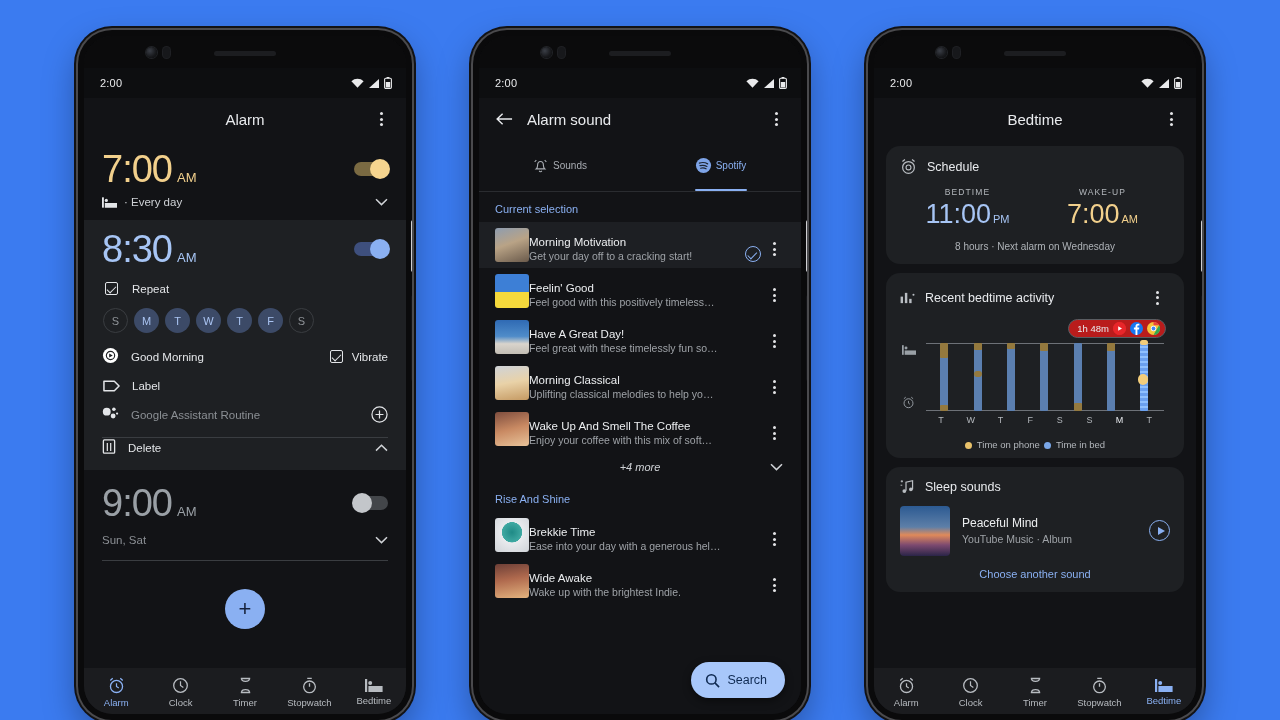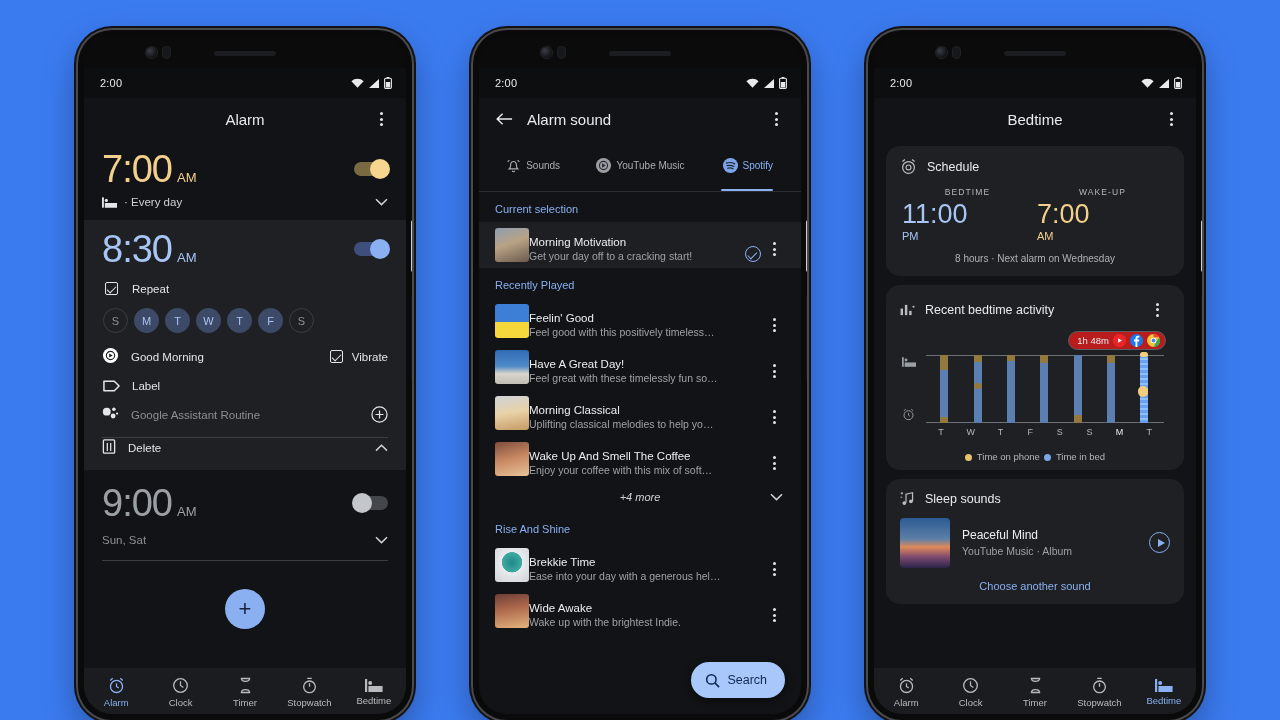--- a/index.html
+++ b/index.html
@@ -143,21 +143,21 @@
   }
 
   
   .bt-body{ flex:1; overflow:hidden; background:#121316; padding:6px 12px 0; }
   .card{ background:#1e2023; border-radius:14px; padding:12px 14px; margin-bottom:9px; }
   .card-head{ display:flex; align-items:center; gap:10px; color:#e8eaed; font-size:12.5px; }
   .card-head .ch-title{ flex:1; }
   .sched{ display:flex; margin-top:12px; }
   .sched > div{ flex:1; text-align:center; }
   .slabel{ color:#b3b7bc; font-size:8.5px; letter-spacing:1.1px; }
-  .stime{ font-size:27px; line-height:1.1; margin-top:3px; display:flex; justify-content:center; align-items:baseline;flex-direction:column; }
+  .stime{ font-size:27px; line-height:1.1; margin-top:3px; display:flex; justify-content:center; align-items:baseline; }
   .stime .sm{ font-size:11px; margin-left:2px; }
   .snote{ text-align:center; color:#aeb2b7; font-size:10px; margin-top:11px; }
 
   .chart-wrap{ position:relative; margin-top:8px; height:118px; }
   .badge{ position:absolute; top:0; right:4px; height:19px; border-radius:10px;
           border:1px solid #5a5d62; background:#b91c1c; display:flex; align-items:center; gap:4px;
           padding:0 5px 0 8px; color:#e8eaed; font-size:9.5px; z-index:3; }
   .appic{ width:13px; height:13px; border-radius:50%; display:block; }
   .plot{ position:absolute; left:26px; right:6px; top:24px; bottom:26px; }
   .topline{ position:absolute; left:0; right:0; top:0; height:1px; background:#6d7177; }
@@ -457,28 +457,20 @@
 
       <div class="tabs">
         <div class="tab">
           <svg width="17" height="17" viewBox="0 0 18 18">
               <path d="M4.4 12.6h9.2c-1.2-1-1.5-2-1.5-3.6 0-2.4-1-4.2-3.1-4.2S5.9 6.6 5.9 9c0 1.6-.3 2.6-1.5 3.6z" fill="none" stroke="#a9adb3" stroke-width="1.2"></path>
               <path d="M7.6 14.6a1.5 1.5 0 0 0 2.8 0" fill="none" stroke="#a9adb3" stroke-width="1.1"></path>
               <path d="M2.8 5.2 4.6 3.4M15.2 5.2 13.4 3.4" stroke="#a9adb3" stroke-width="1.1"></path>
             </svg>
           <span>Sounds</span>
         </div>
-        <div class="tab">
-          <svg width="17" height="17" viewBox="0 0 18 18">
-              <circle cx="9" cy="9" r="8" fill="#9a9ea4"></circle>
-              <circle cx="9" cy="9" r="4.3" fill="none" stroke="#2a2c30" stroke-width="1.2"></circle>
-              <path d="M7.5 6.6 11.3 9l-3.8 2.4z" fill="#2a2c30"></path>
-            </svg>
-          <span>YouTube Music</span>
-        </div>
         <div class="tab active">
           <svg width="17" height="17" viewBox="0 0 18 18">
               <circle cx="9" cy="9" r="8" fill="#7ea4e8"></circle>
               <path d="M4.6 6.4c3-.9 6.4-.6 8.8.9M5.3 9.2c2.5-.7 5.3-.4 7.3.8M6 11.9c2-.5 4.1-.3 5.7.6" fill="none" stroke="#1d2533" stroke-width="1.3" stroke-linecap="round"></path>
             </svg>
           <span>Spotify</span>
         </div>
       </div>
 
       <div class="list">
@@ -493,21 +485,20 @@
           <div class="check"></div>
           <div class="icon-btn">
               <span class="dots">
                 <i></i>
                 <i></i>
                 <i></i>
               </span>
             </div>
         </div>
 
-        <div class="sec-head">Recently Played</div>
 
         <div class="srow">
           <div class="art" style="background:linear-gradient(180deg,#3d7fd6 0%,#3d7fd6 52%,#f5d93c 52%,#f5d93c 100%);"></div>
           <div class="meta">
             <div class="t">Feelin' Good</div>
             <div class="d">Feel good with this positively timeless…</div>
           </div>
           <div class="icon-btn">
               <span class="dots">
                 <i></i>

